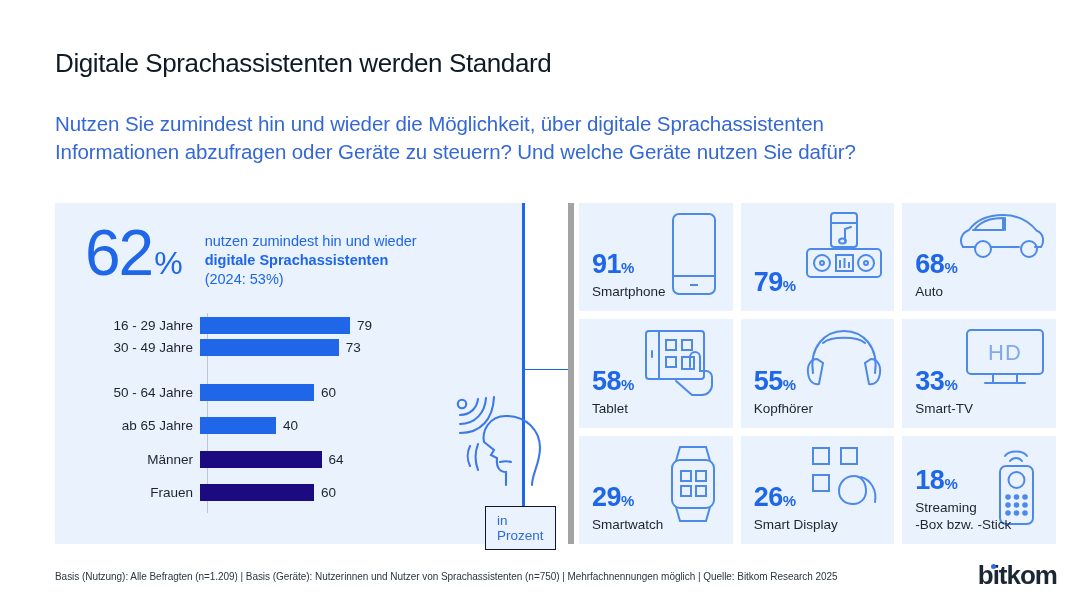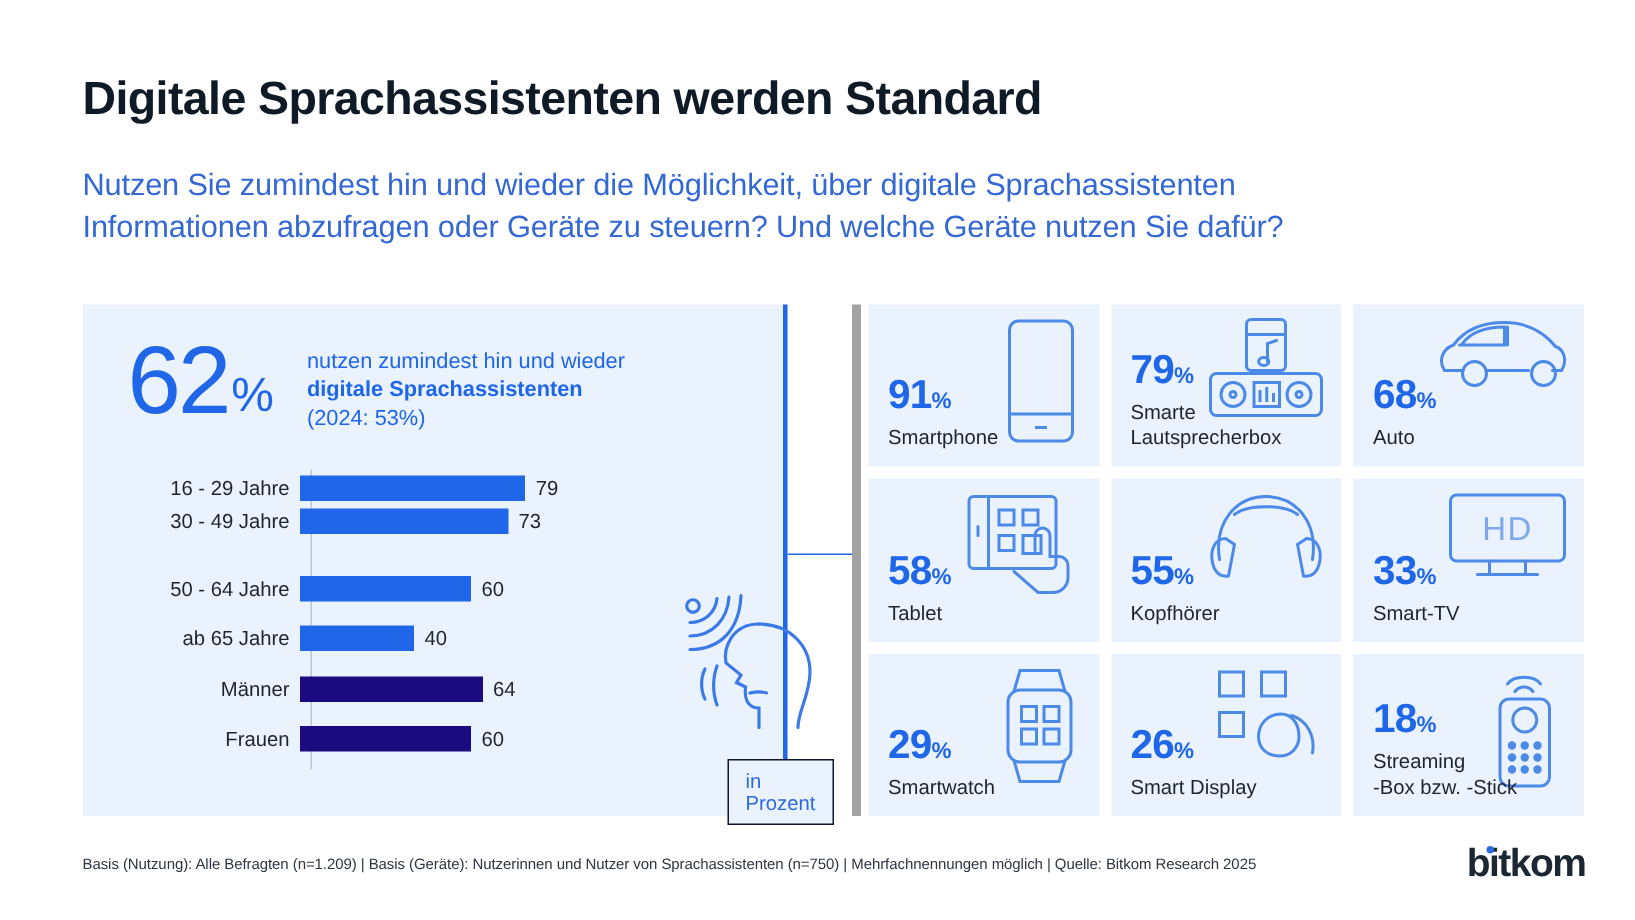--- a/index.html
+++ b/index.html
@@ -8,21 +8,21 @@
     background:#ffffff;
     font-family:"Liberation Sans", sans-serif;
     overflow:hidden;
     position:relative;
   }
   .page{position:absolute;inset:0;}
 
   
   .title{
     position:absolute;left:55px;top:48px;
-    font-size:31px;font-weight:bold;letter-spacing:-0.4px;
+    font-size:26px;font-weight:normal;letter-spacing:-0.4px;
     color:#0e1a26;white-space:nowrap;
   }
   .subtitle{
     position:absolute;left:55px;top:110px;width:960px;
     font-size:20.5px;line-height:28px;color:#3468d4;
     letter-spacing:-0.1px;
   }
   .subtitle div{white-space:nowrap;}
 
   
@@ -218,21 +218,20 @@
             <circle cx="19" cy="52" r="2"></circle>
       <circle cx="63" cy="52" r="8"></circle>
             <circle cx="63" cy="52" r="2"></circle>
       <rect x="33" y="44" width="17" height="16"></rect>
       <line x1="37" y1="57" x2="37" y2="49"></line>
             <line x1="41.5" y1="57" x2="41.5" y2="47"></line>
             <line x1="46" y1="57" x2="46" y2="51"></line>
           </svg></div>
         <div class="card-text">
           <div class="card-num"><span>79</span><span class="pct">%</span></div>
-          <div class="card-label">Smarte<br>Lautsprecherbox</div>
         </div>
       </div>
       <div class="card">
         <div class="card-icon"><svg width="92" height="56" viewBox="0 0 92 56" fill="none" stroke="#4d8ae8" stroke-width="2" stroke-linecap="round">
       <path d="M8 36 C 4 30, 6 22, 14 19 C 22 8, 34 4, 48 4 C 62 4, 74 10, 82 20 C 88 22, 90 30, 86 36"></path>
       <path d="M8 36 H 20"></path>
             <path d="M36 36 H 64"></path>
             <path d="M80 36 H 86"></path>
       <path d="M20 18 C 26 10, 36 7, 48 7 L 48 19 L 18 19"></path>
       <line x1="50" y1="7" x2="50" y2="19"></line>

